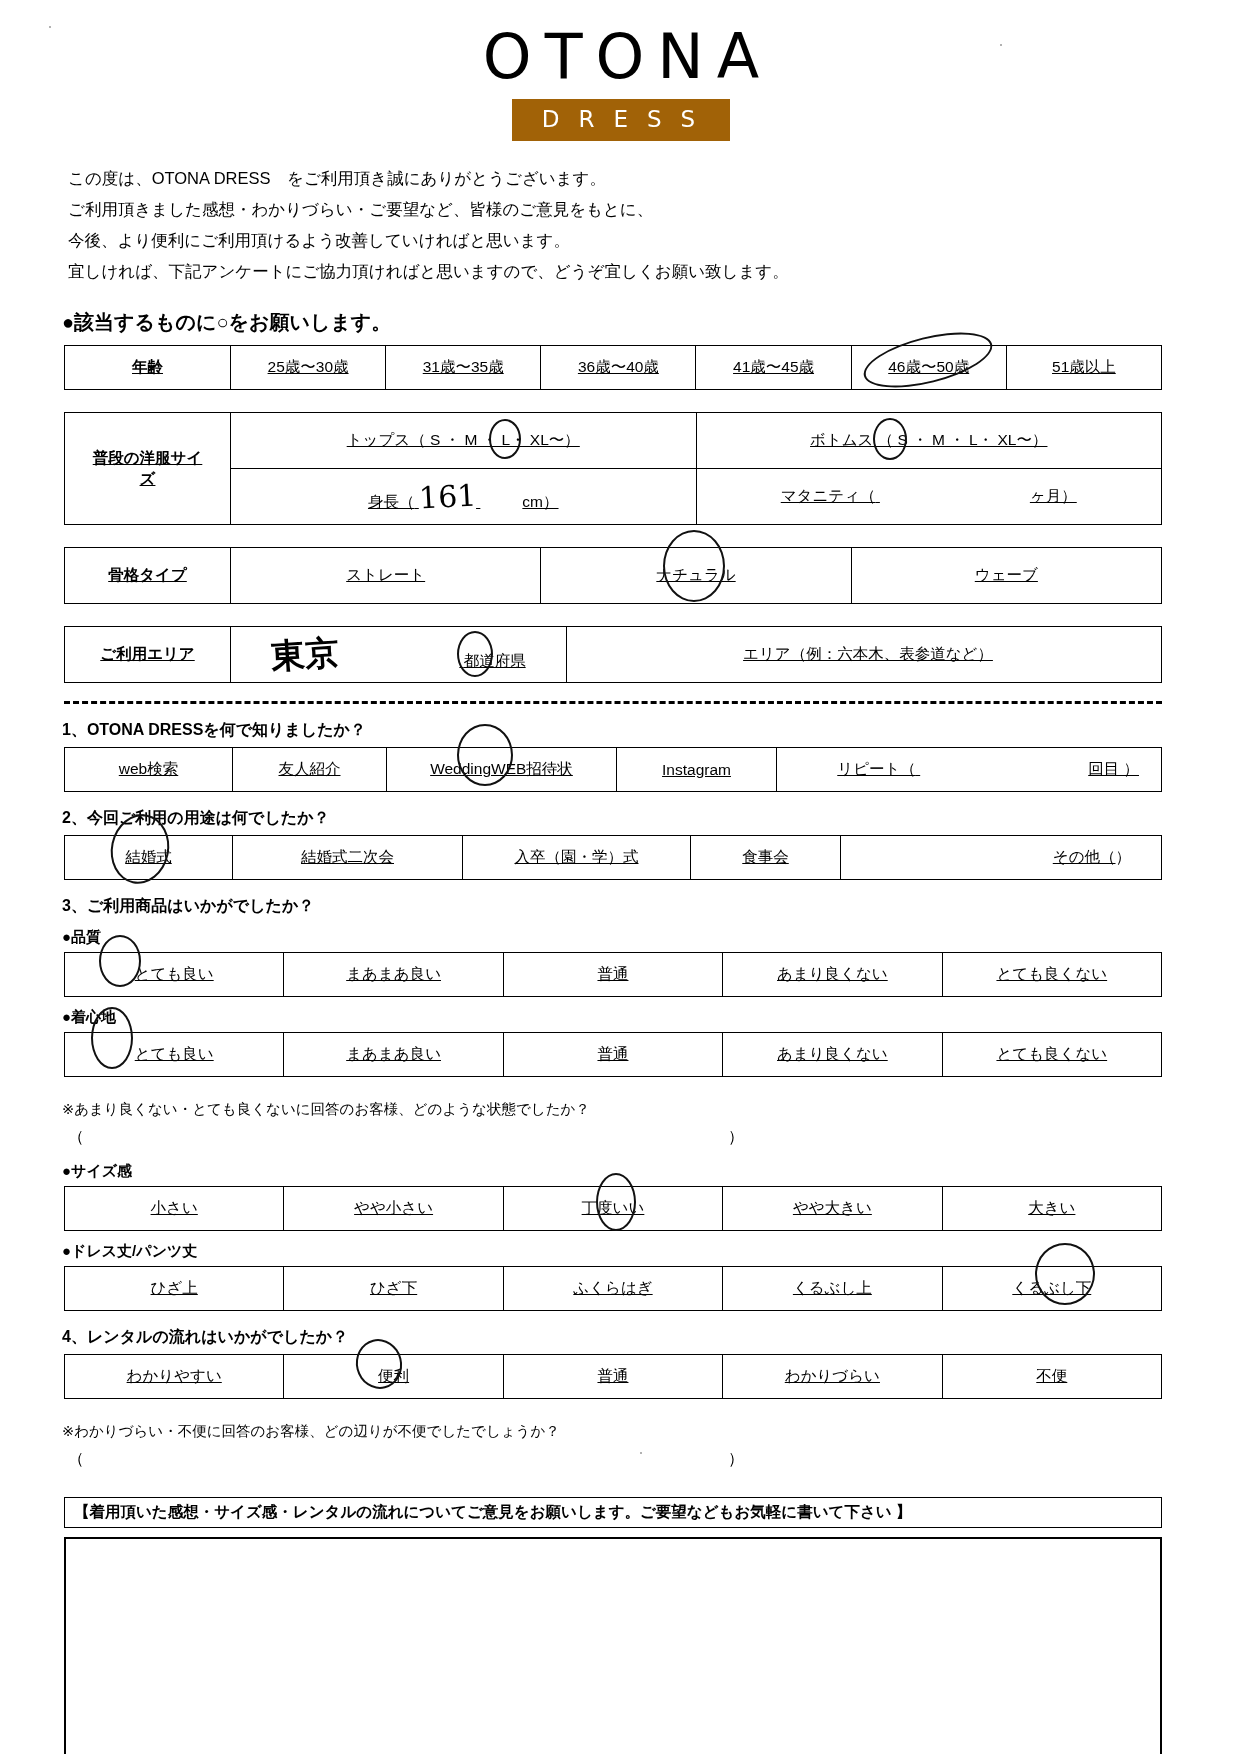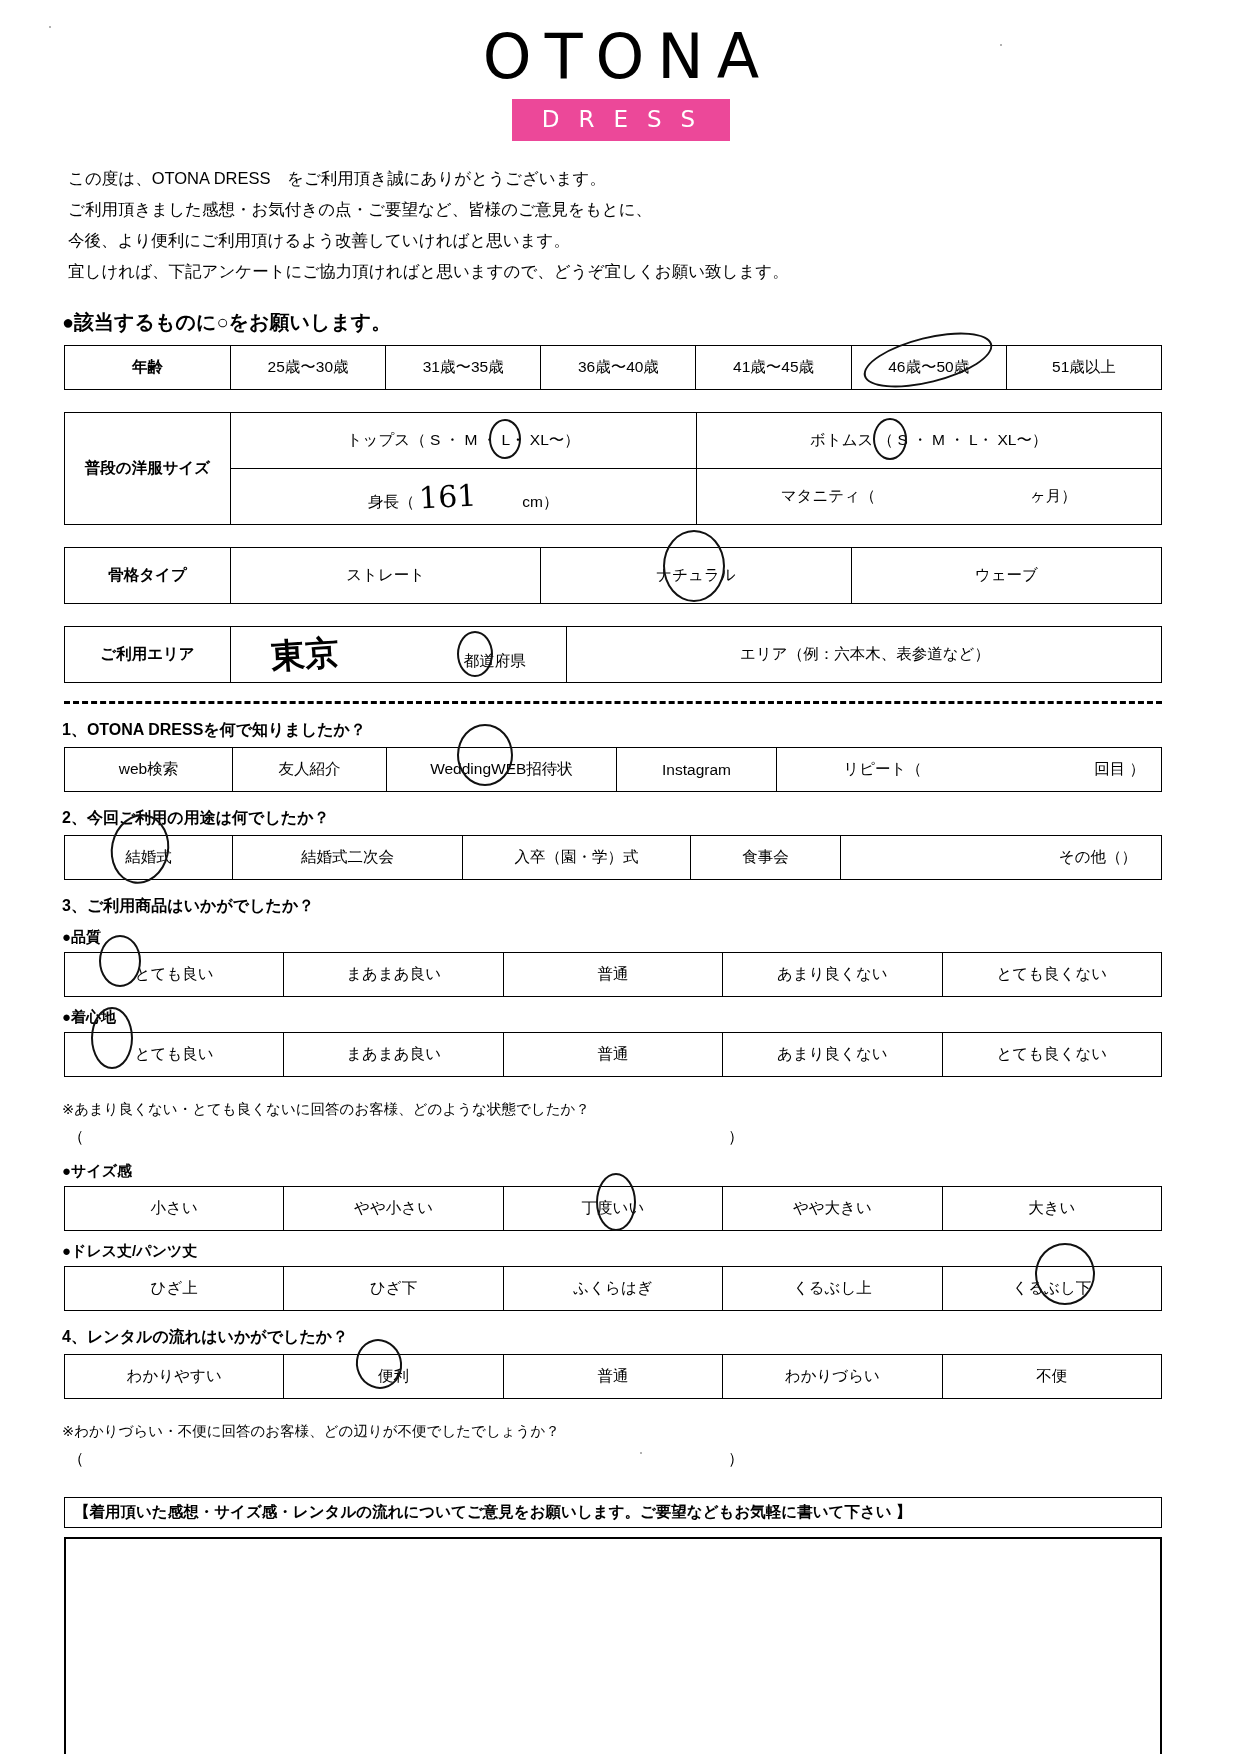--- a/index.html
+++ b/index.html
@@ -15,21 +15,21 @@
   .page { position:relative; width:1242px; height:1754px; padding: 0; border-radius: 30px; }
 
   
   .logo-wrap { text-align:center; padding-top: 26px; }
   .logo-main {
     font-size: 62px; letter-spacing: 13px; font-weight: 400;
     font-family: "DejaVu Sans", sans-serif; line-height: 1.0;
     padding-left: 13px;
   }
   .logo-bar {
-    display:inline-block; background:#ec4899; color:#fff;
+    display:inline-block; background:#a16207; color:#fff;
     font-size: 23px; letter-spacing: 19px; padding: 7px 16px 9px 30px;
     margin-top: 11px; font-family:"DejaVu Sans", sans-serif;
   }
 
   
   .intro { margin: 22px 0 0 68px; font-size: 16.5px; line-height: 1.88; }
 
   
   .sec-head { margin: 22px 0 9px 62px; font-size: 20px; font-weight: bold; }
   .q-head { margin: 16px 0 6px 62px; font-size: 16px; font-weight: bold; }
@@ -44,21 +44,22 @@
     width: 1098px;
     margin-left: 64px;
     table-layout: fixed;
   }
   .tbl td {
     border: 1.6px solid #000;
     height: 44px;
     text-align: center;
     font-size: 15.5px;
     position: relative;
-    padding: 2px 16px;
+    padding: 2px 22px;
+    text-decoration: underline;
   }
   .tbl td.lbl { font-weight: bold; font-size: 15.5px; }
   .tbl td.tall { height: 56px; }
   .tbl td.lft { text-align:right; padding-left: 10px; }
 
   .dashline {
     margin: 18px 0 0 64px;
     width: 1098px; height: 0;
     border-top: 3px dashed #000;
   }
@@ -107,21 +108,21 @@
 
   
   <div class="logo-wrap">
     <div class="logo-main">OTONA</div>
     <div class="logo-bar">DRESS</div>
   </div>
 
   
   <div class="intro">
     <div>この度は、OTONA DRESS　をご利用頂き誠にありがとうございます。</div>
-    <div>ご利用頂きました感想・お気付きの点・ご要望など、皆様のご意見をもとに、</div>
+    <div>ご利用頂きました感想・わかりづらい・ご要望など、皆様のご意見をもとに、</div>
     <div>今後、より便利にご利用頂けるよう改善していければと思います。</div>
     <div>宜しければ、下記アンケートにご協力頂ければと思いますので、どうぞ宜しくお願い致します。</div>
   </div>
 
   
   <div class="sec-head">●該当するものに○をお願いします。</div>
 
   
   <table class="tbl">
     <tbody>

